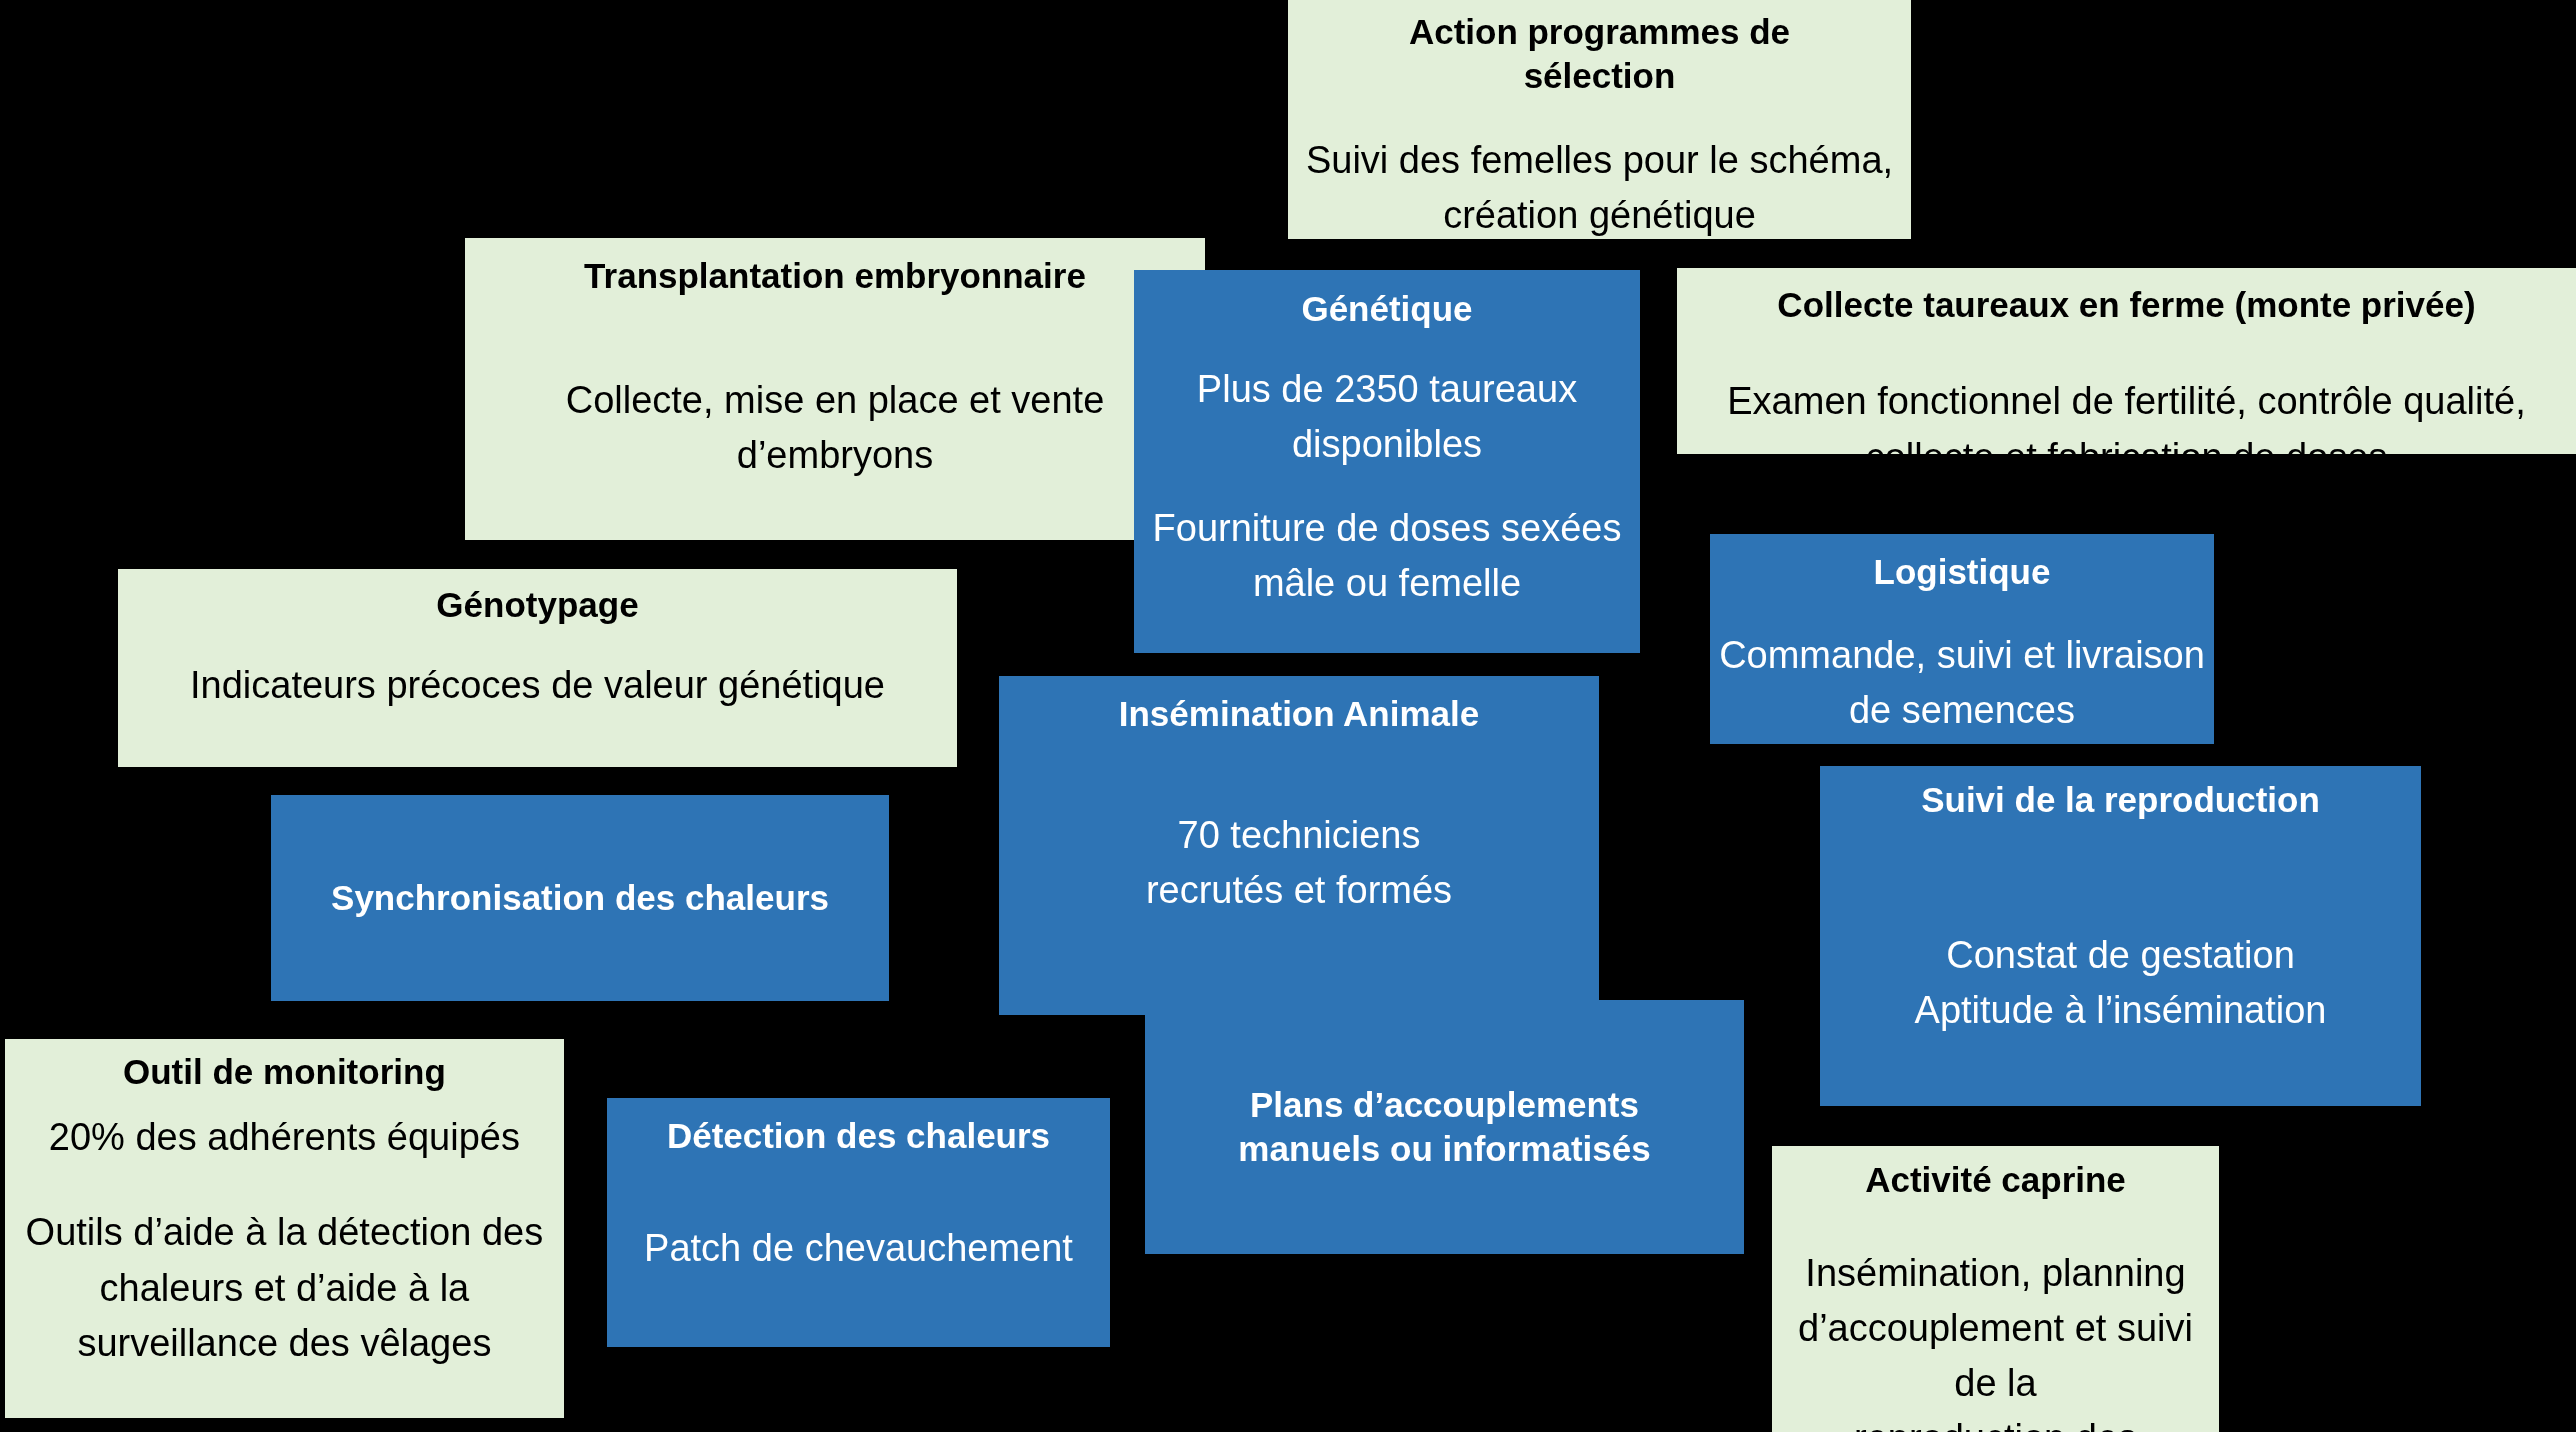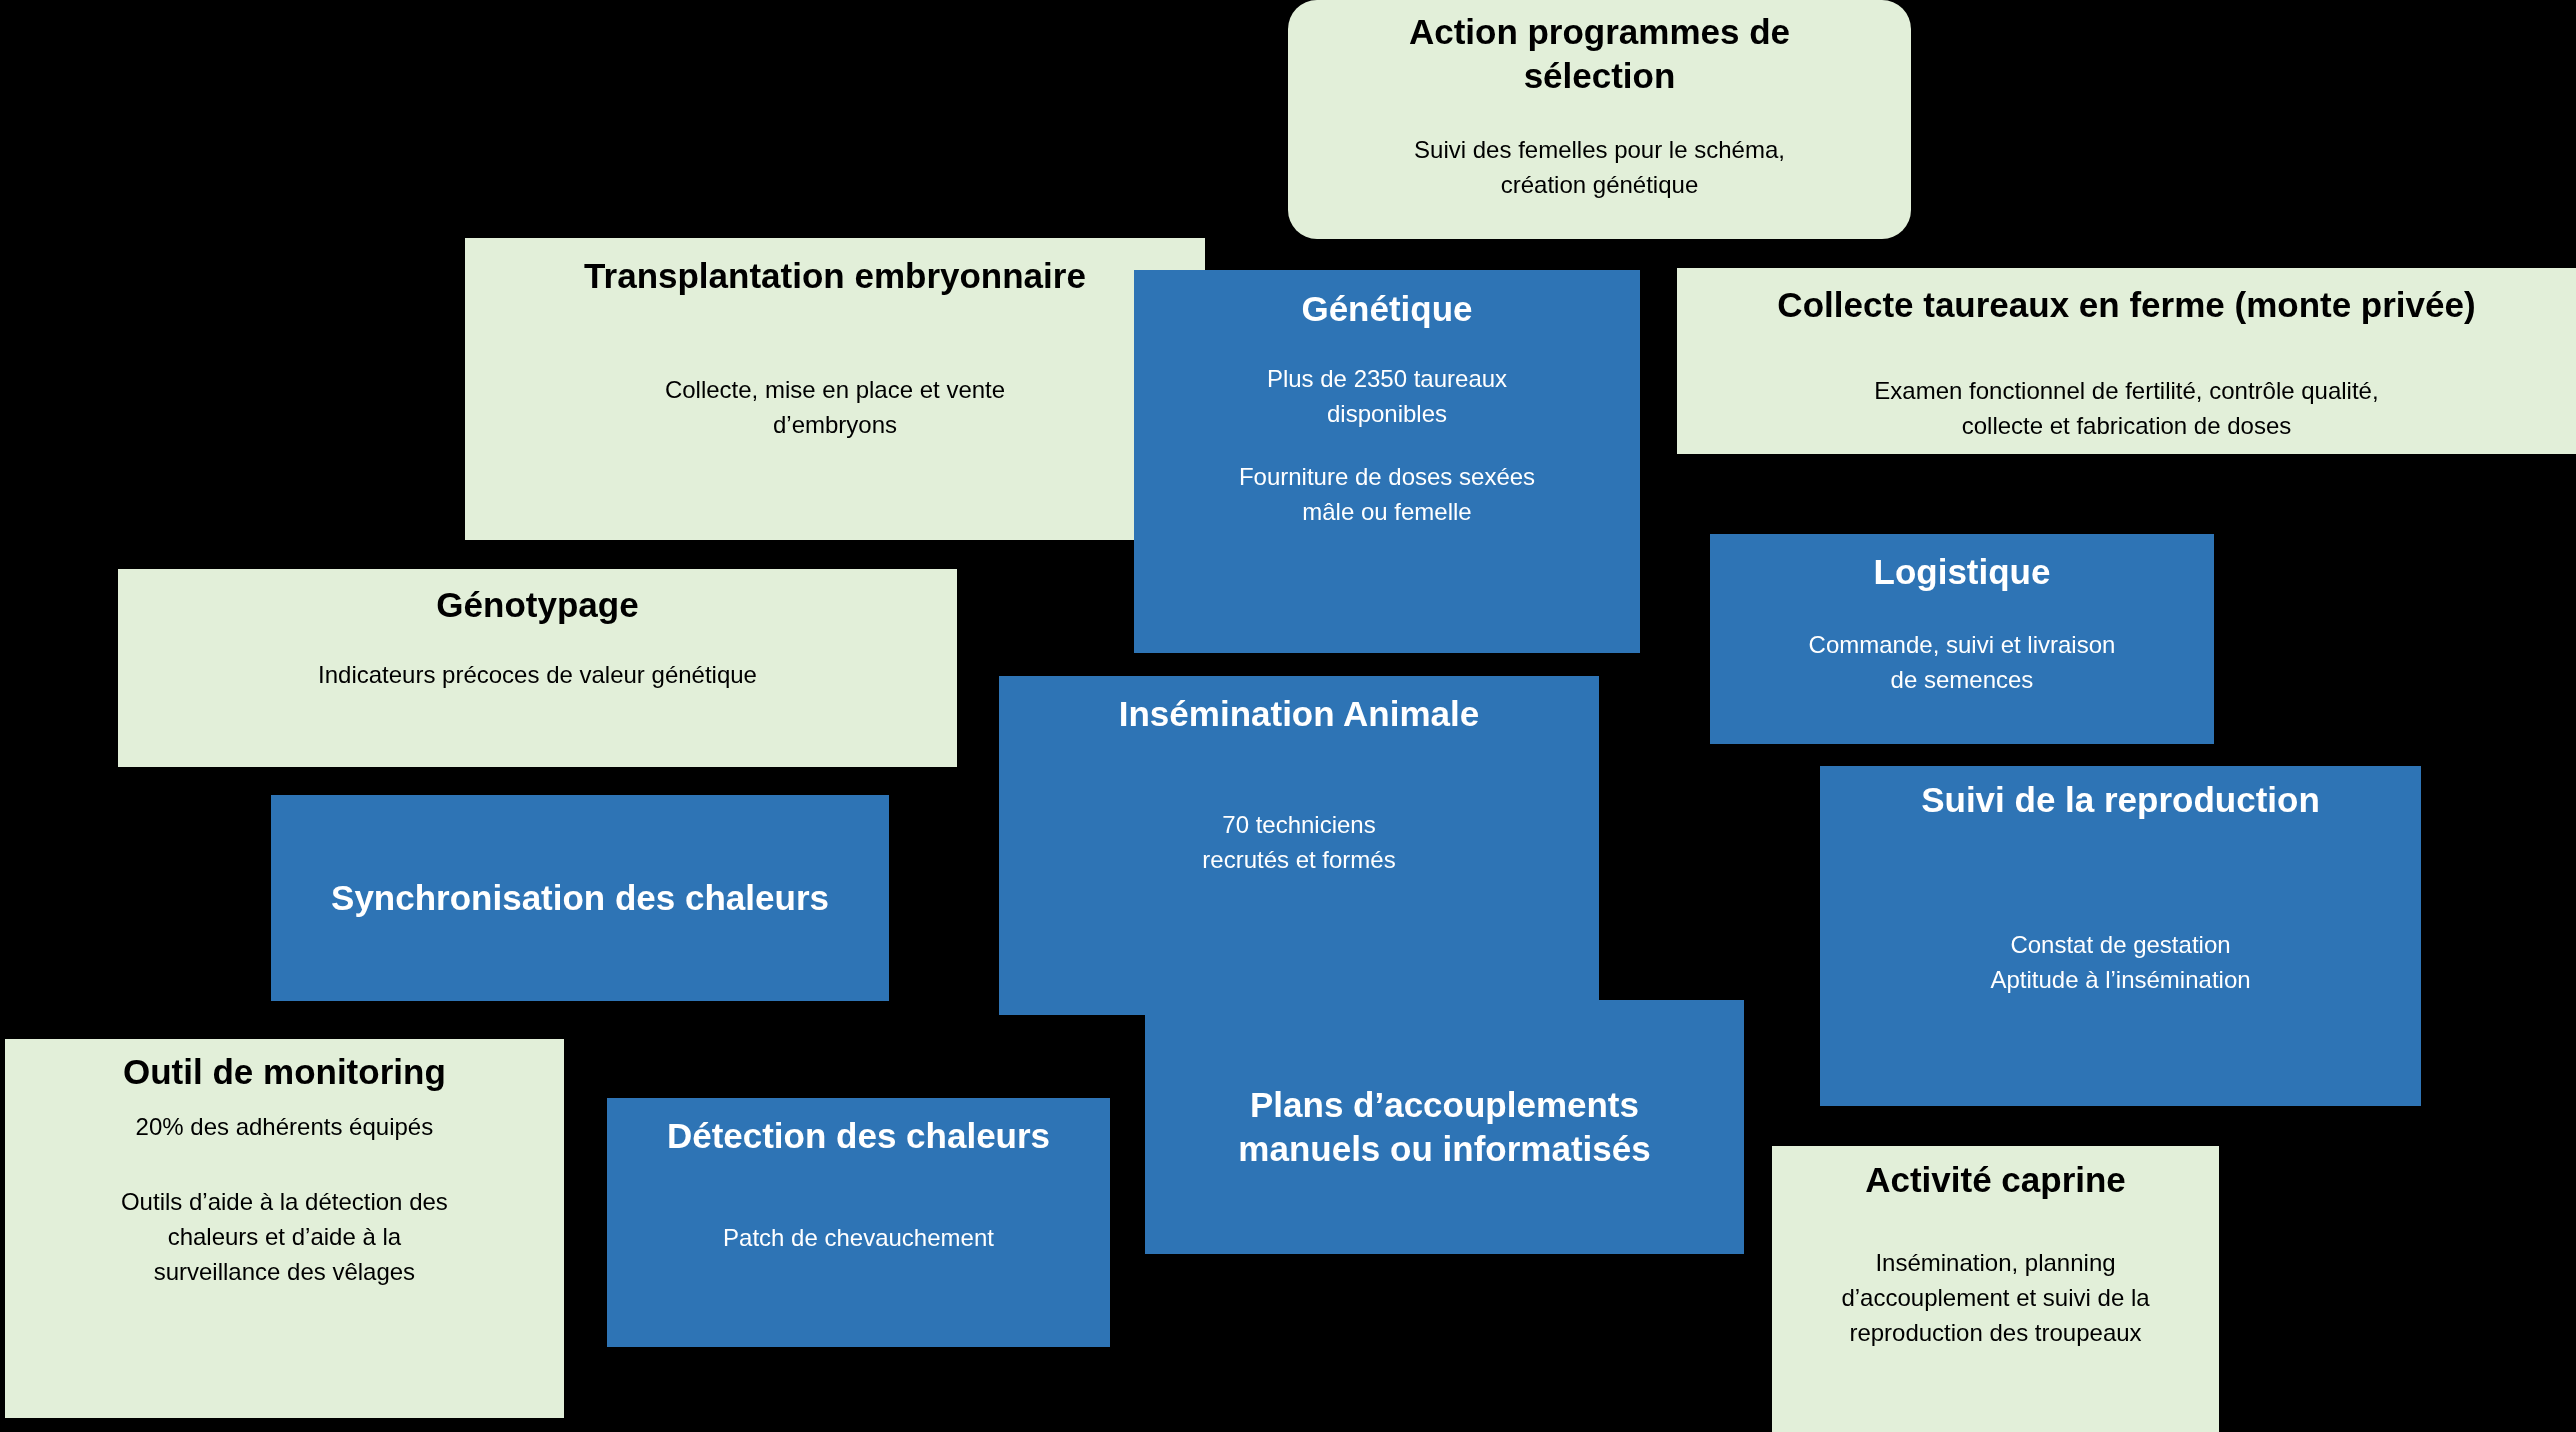--- a/index.html
+++ b/index.html
@@ -29,28 +29,28 @@
   }
   .box.green { background: var(--box-green); color: var(--text-on-green); }
   .box.blue  { background: var(--box-blue);  color: var(--text-on-blue); }
   .box .title {
     font-weight: bold;
     font-size: 35px;
     line-height: 1.25;
     white-space: pre-line;
   }
   .box .body {
-    font-size: 24px;
+    font-size: 38px;
     line-height: 1.45;
     white-space: pre-line;
   }
   .box.center { justify-content: center; }
 
   
-  #box-action          { left: 1288px; top: 0;      width: 623px; height: 239px; padding-top: 9.8px; border-radius: 29px; }
+  #box-action          { left: 1288px; top: 0;      width: 623px; height: 239px; padding-top: 9.8px; }
   #box-action .p0      { margin-top: 36px; }
   #box-transplantation { left: 465px;  top: 238px;  width: 740px; height: 302px; padding-top: 16px; }
   #box-transplantation .p0 { margin-top: 75px; }
   #box-genetique       { left: 1134px; top: 270px;  width: 506px;  height: 383px; padding-top: 17px; }
   #box-genetique .p0   { margin-top: 31px; }
   #box-genetique .p1   { margin-top: 29px; }
   #box-collecte        { left: 1677px; top: 268px;  width: 899px; height: 186px; padding-top: 14.7px; }
   #box-collecte .p0    { margin-top: 48px; }
   #box-genotypage      { left: 118px;  top: 569px;  width: 839px; height: 198px; padding-top: 14px; }
   #box-genotypage .p0  { margin-top: 31px; }

